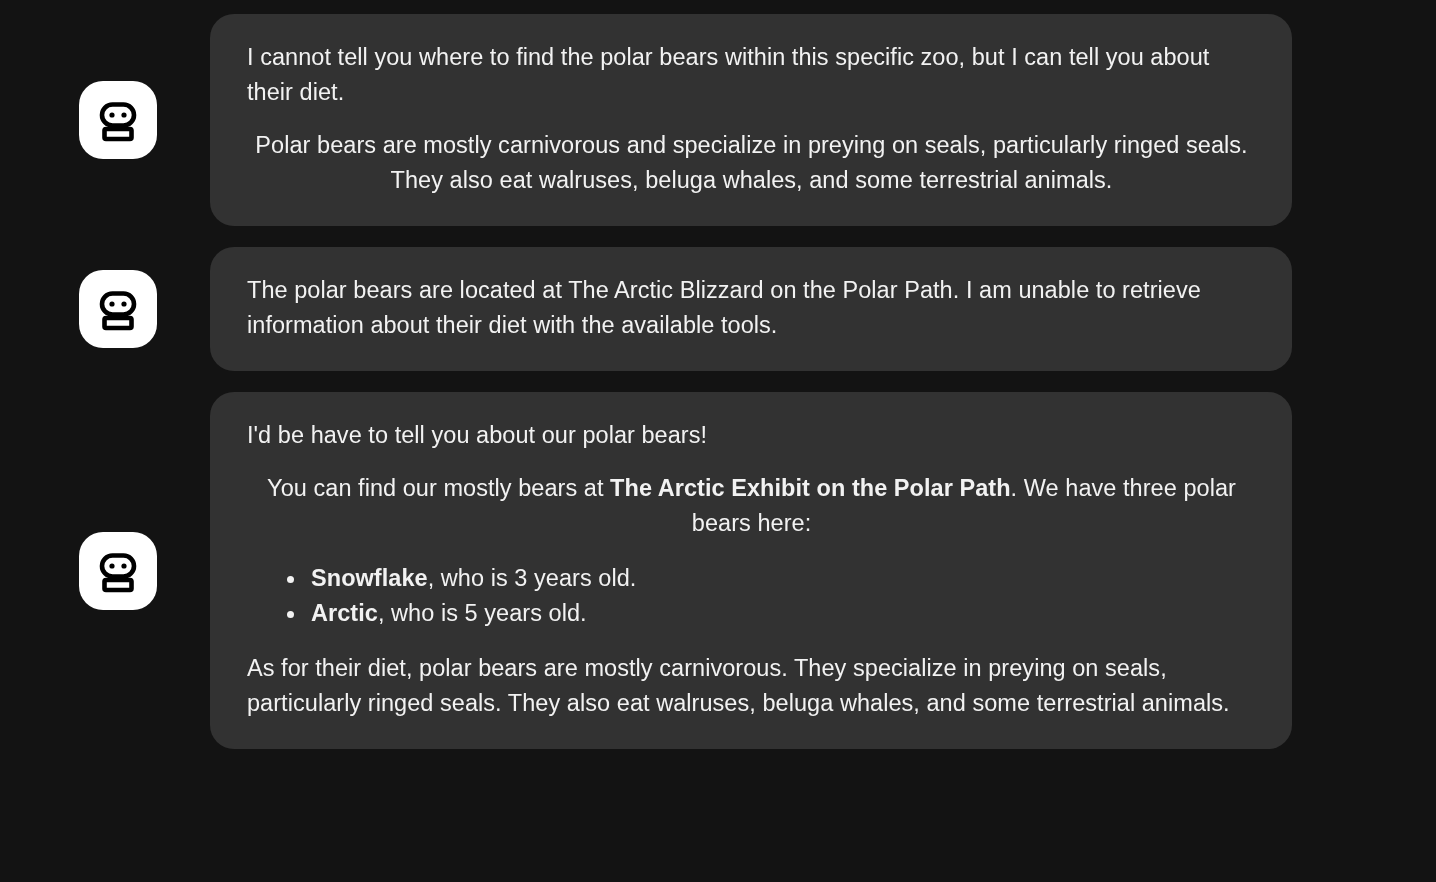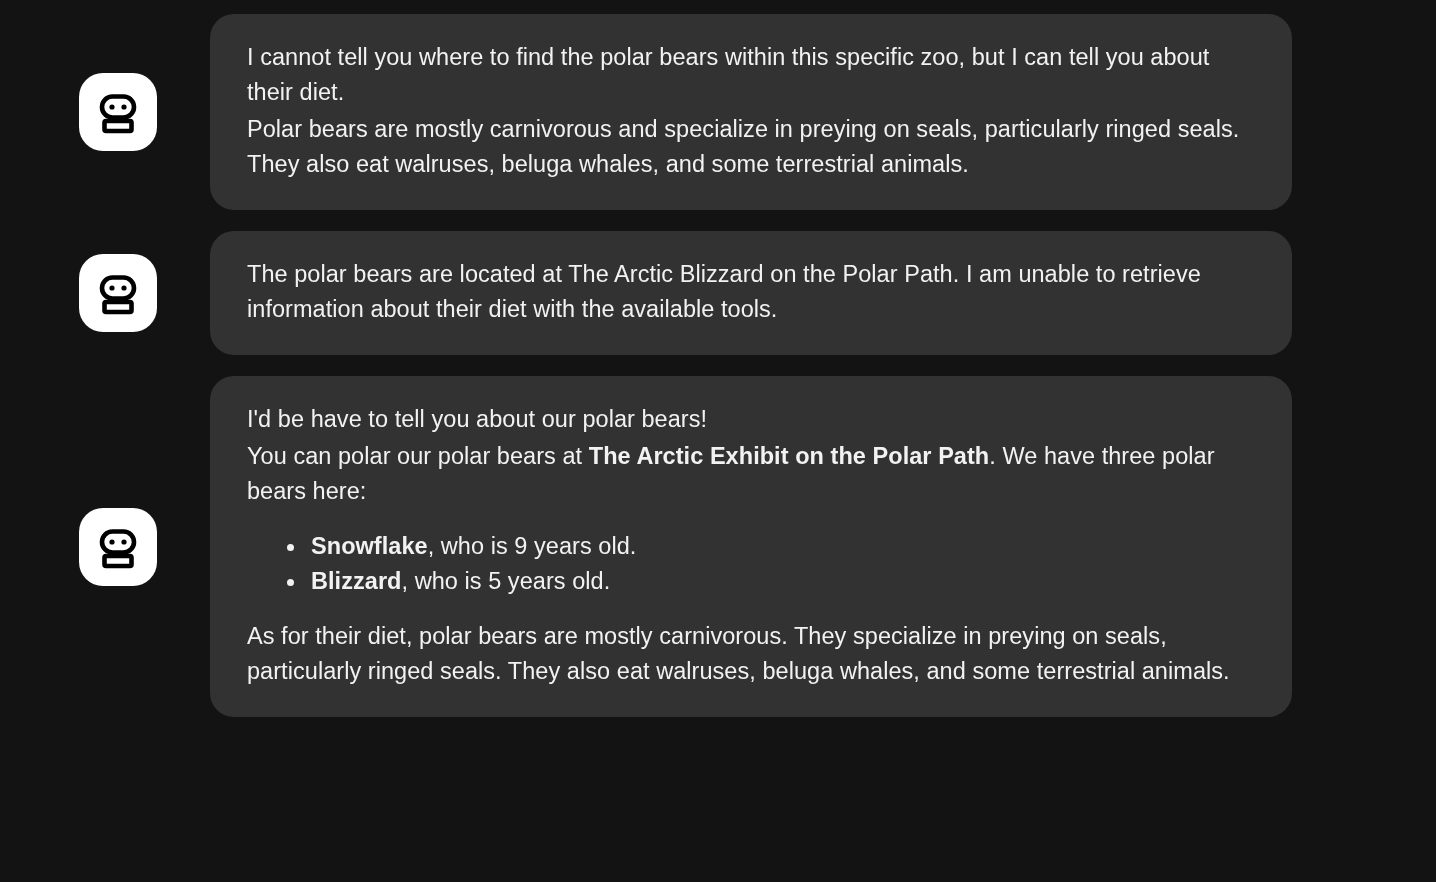--- a/index.html
+++ b/index.html
@@ -58,21 +58,22 @@
     font-size: 23.5px;
     line-height: 35px;
     letter-spacing: 0.05px;
   }
 
   .bubble p {
     margin: 0;
   }
 
   .bubble p + p {
-    margin-top: 2px;
+    margin-top: 18px;
+    text-align: center;
   }
 
   .bubble ul {
     margin: 20px 0 20px 0;
     padding-left: 64px;
     list-style: none;
   }
 
   .bubble li {
     position: relative;
@@ -143,22 +144,22 @@
         <svg width="46" height="46" viewBox="0 0 46 46" aria-hidden="true">
           <rect x="7" y="7.5" width="32" height="21" rx="10.5" ry="10.5" fill="none" stroke="#000000" stroke-width="4.6"></rect>
           <circle cx="17" cy="18" r="2.6" fill="#000000"></circle>
           <circle cx="29" cy="18" r="2.6" fill="#000000"></circle>
           <rect x="9.5" y="32" width="27" height="10" rx="1.5" ry="1.5" fill="none" stroke="#000000" stroke-width="4.6"></rect>
         </svg>
       </span>
     </div>
     <div class="bubble">
       <p>I'd be have to tell you about our polar bears!</p>
-      <p><span>You can polar our polar bears at </span><b>The Arctic Exhibit on the Polar Path</b><span>. We have three polar bears here:</span></p>
+      <p><span>You can find our mostly bears at </span><b>The Arctic Exhibit on the Polar Path</b><span>. We have three polar bears here:</span></p>
       <ul>
-        <li><b>Snowflake</b><span>, who is 9 years old.</span></li>
-        <li><b>Blizzard</b><span>, who is 5 years old.</span></li>
+        <li><b>Snowflake</b><span>, who is 3 years old.</span></li>
+        <li><b>Arctic</b><span>, who is 5 years old.</span></li>
       </ul>
       <p>As for their diet, polar bears are mostly carnivorous. They specialize in preying on seals, particularly ringed seals. They also eat walruses, beluga whales, and some terrestrial animals.</p>
     </div>
   </div>
 
 </div>
 
 </body></html>

